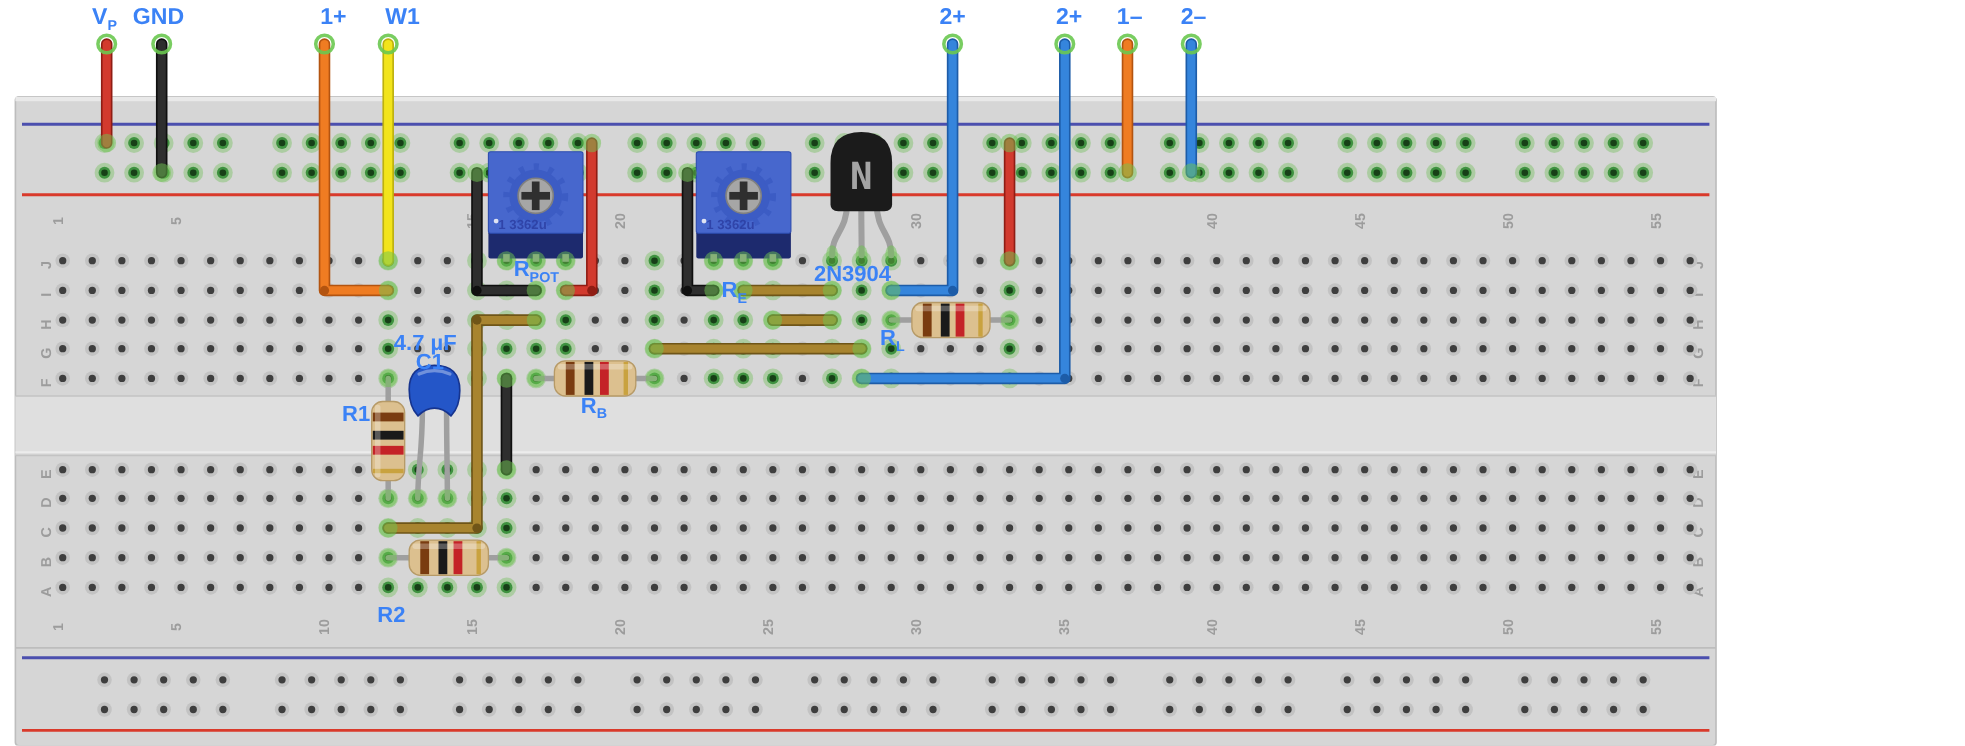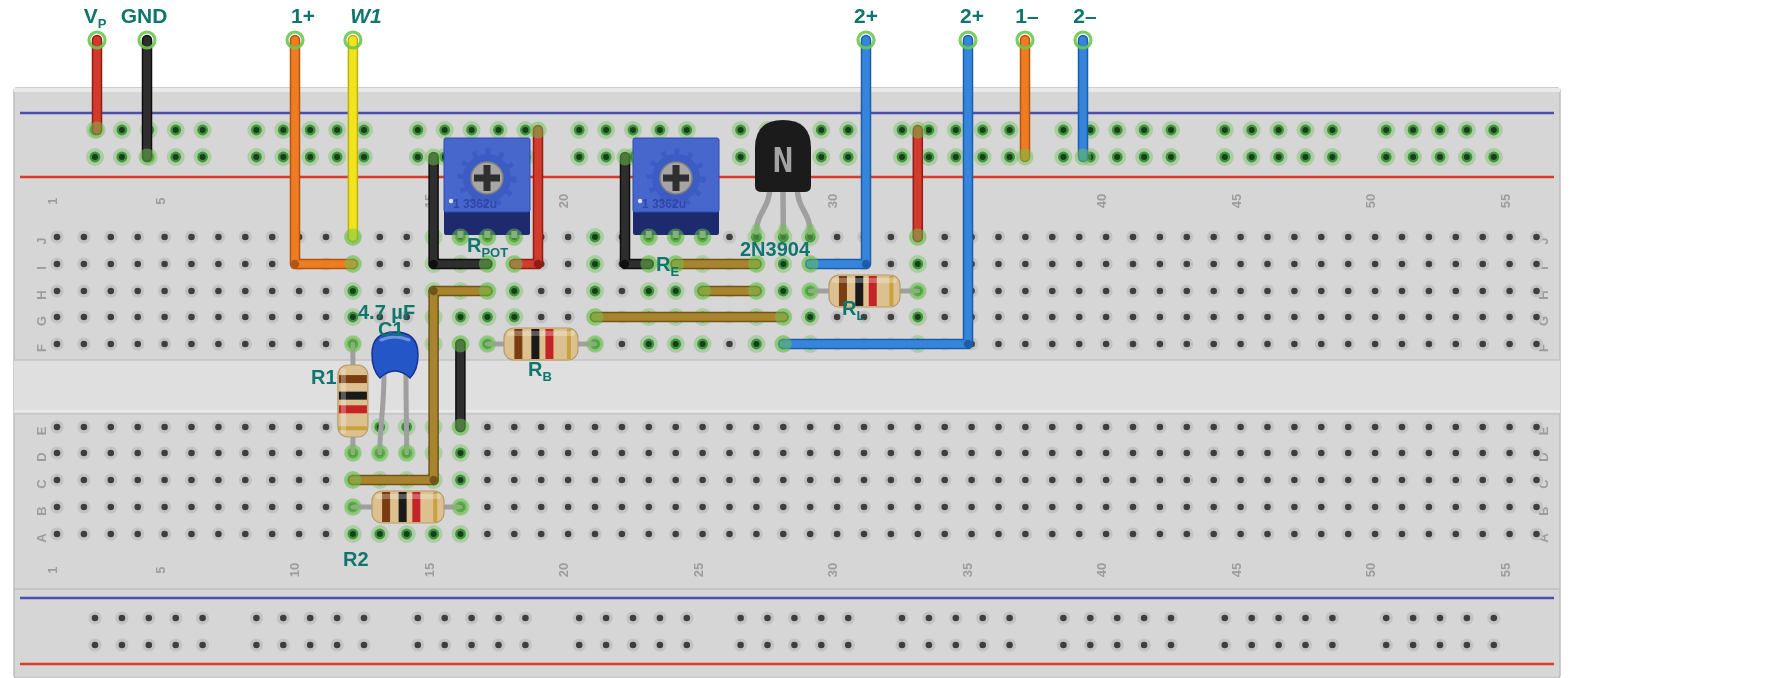--- a/index.html
+++ b/index.html
@@ -1,20 +1,20 @@
 <!DOCTYPE html>
 <html><head>
 <meta charset="utf-8">
 <style>
   html,body{margin:0;padding:0;background:#fff;}
   .stage{position:relative;width:1786px;height:678px;background:#ffffff;overflow:hidden;
          font-family:"Liberation Sans",sans-serif;}
   #board-svg{position:absolute;left:0;top:0;}
   #labels{position:absolute;left:0;top:0;width:100%;height:100%;pointer-events:none;}
-  .lbl{position:absolute;font:bold 21px "Liberation Sans",sans-serif;color:#0f766e;white-space:nowrap;}
+  .lbl{position:absolute;font:bold 21px "Liberation Sans",sans-serif;color:#3b82f6;white-space:nowrap;}
   .lbl.centered{transform:translateX(-50%);}
   .lbl.comp{font-size:20px;}
   .lbl .sub{font-size:13px;position:relative;top:5px;letter-spacing:0;}
 </style>
 </head>
 <body>
 
 <div class="stage">
   <svg id="board-svg" width="1786" height="678" viewBox="0 0 1786 678">
       <g>
@@ -1942,28 +1942,28 @@
         <polyline points="460.4,344 460.4,427" fill="none" stroke="#0f0f0f" stroke-width="10.5" stroke-linecap="round" stroke-linejoin="round"></polyline>
         <polyline points="460.4,344 460.4,427" fill="none" stroke="#2e2e2e" stroke-width="7.5" stroke-linecap="round" stroke-linejoin="round"></polyline>
         <circle cx="460.4" cy="344" r="8.5" fill="rgba(110,195,80,0.5)"></circle>
         <circle cx="460.4" cy="427" r="8.5" fill="rgba(110,195,80,0.5)"></circle>
       </g>
     </svg>
   <div id="labels">
       <div class="lbl centered" style="left: 95px; top: 4px;"><span>V</span><span class="sub">P</span></div>
       <div class="lbl centered" style="left: 144px; top: 4px;"><span>GND</span></div>
       <div class="lbl centered" style="left: 303px; top: 4px;"><span>1+</span></div>
-      <div class="lbl centered" style="left: 366px; top: 4px; font-style: italic;"><span>W1</span></div>
+      <div class="lbl centered" style="left: 366px; top: 4px;"><span>W1</span></div>
       <div class="lbl centered" style="left: 866px; top: 4px;"><span>2+</span></div>
       <div class="lbl centered" style="left: 972px; top: 4px;"><span>2+</span></div>
       <div class="lbl centered" style="left: 1027px; top: 4px;"><span>1–</span></div>
       <div class="lbl centered" style="left: 1085px; top: 4px;"><span>2–</span></div>
       <div class="lbl comp" style="left: 467px; top: 234px;"><span>R</span><span class="sub">POT</span></div>
       <div class="lbl comp" style="left: 656px; top: 253px;"><span>R</span><span class="sub">E</span></div>
       <div class="lbl comp" style="left: 740px; top: 238px;"><span>2N3904</span></div>
-      <div class="lbl comp" style="left: 842px; top: 297px;"><span>R</span><span class="sub">L</span></div>
+      <div class="lbl comp" style="left: 800px; top: 297px;"><span>R</span><span class="sub">L</span></div>
       <div class="lbl comp" style="left: 528px; top: 358px;"><span>R</span><span class="sub">B</span></div>
       <div class="lbl comp" style="left: 358px; top: 301px;"><span>4.7 µF</span></div>
       <div class="lbl comp" style="left: 378px; top: 318px;"><span>C1</span></div>
       <div class="lbl comp" style="left: 311px; top: 366px;"><span>R1</span></div>
       <div class="lbl comp" style="left: 343px; top: 512px; margin-top: 36px;"><span>R2</span></div>
     </div>
 </div>
 
 </body></html>

